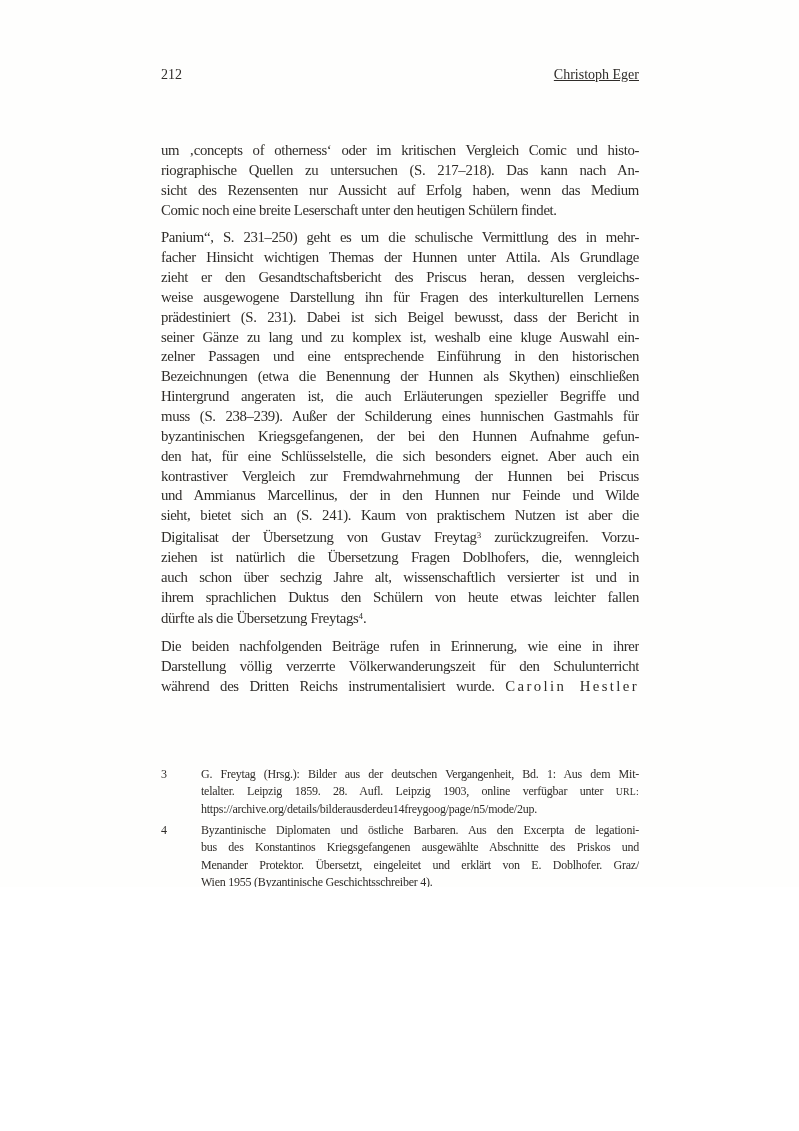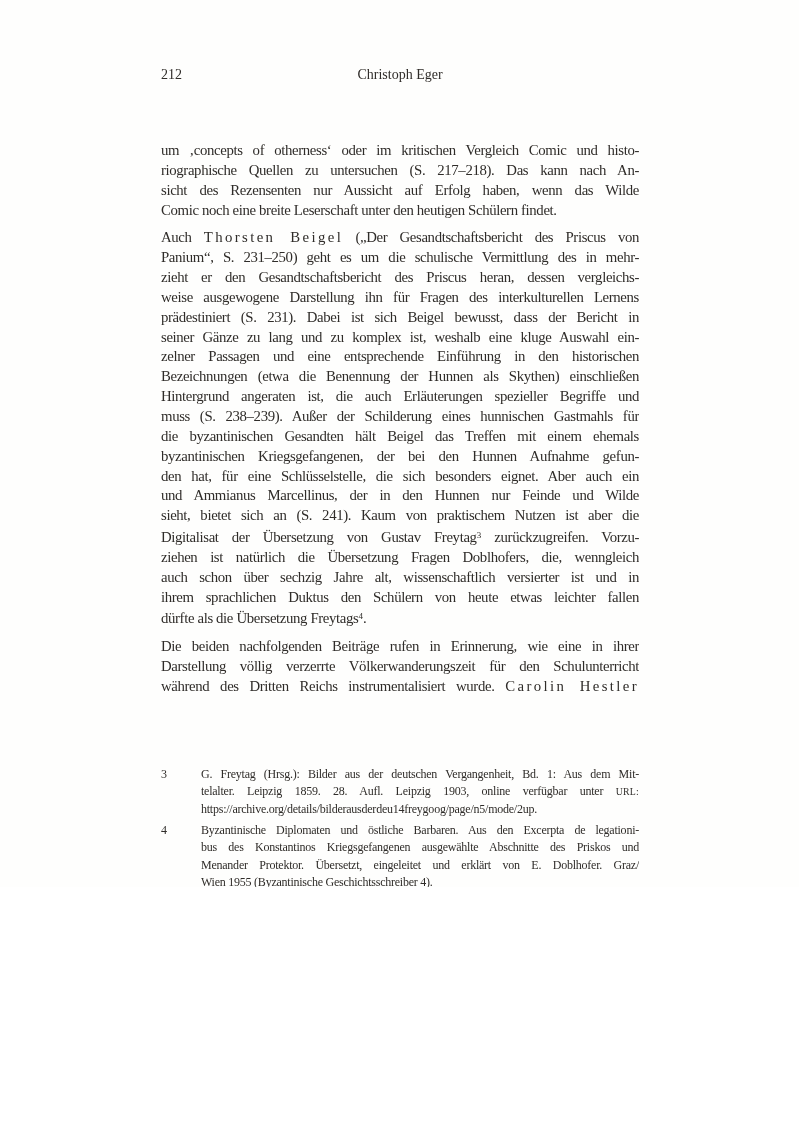--- a/index.html
+++ b/index.html
@@ -28,21 +28,22 @@
     font-size: 14px;
     line-height: 16px;
   }
   .page-number {
     position: absolute;
     left: 0;
     top: 0;
   }
   .running-title {
     display: block;
-    text-align: center;
+    text-align: right;
+    text-decoration: underline;
   }
   .body-text {
     position: absolute;
     top: 141px;
     left: 0;
     width: 100%;
   }
   .para { margin: 0 0 8px 0; }
   .line {
     font-size: 14.8px;
@@ -94,37 +95,37 @@
 
     <header class="running-header">
       <span class="page-number">212</span>
       <span class="running-title">Christoph Eger</span>
     </header>
 
     <main class="body-text">
         <div class="para">
           <div class="line"><span>um ‚concepts of otherness‘ oder im kritischen Vergleich Comic und histo-</span></div>
           <div class="line"><span>riographische Quellen zu untersuchen (S. 217–218). Das kann nach An-</span></div>
-          <div class="line"><span>sicht des Rezensenten nur Aussicht auf Erfolg haben, wenn das Wilde</span></div>
+          <div class="line"><span>sicht des Rezensenten nur Aussicht auf Erfolg haben, wenn das Medium</span></div>
           <div class="line no-j"><span>Comic noch eine breite Leserschaft unter den heutigen Schülern findet.</span></div>
         </div>
         <div class="para">
-          <div class="line"><span>Auch </span><span class="spaced">Thorsten Beigel</span><span> („Der Gesandtschaftsbericht des Priscus von</span></div>
           <div class="line"><span>Panium“, S. 231–250) geht es um die schulische Vermittlung des in mehr-</span></div>
+          <div class="line"><span>facher Hinsicht wichtigen Themas der Hunnen unter Attila. Als Grundlage</span></div>
           <div class="line"><span>zieht er den Gesandtschaftsbericht des Priscus heran, dessen vergleichs-</span></div>
           <div class="line"><span>weise ausgewogene Darstellung ihn für Fragen des interkulturellen Lernens</span></div>
           <div class="line"><span>prädestiniert (S. 231). Dabei ist sich Beigel bewusst, dass der Bericht in</span></div>
           <div class="line"><span>seiner Gänze zu lang und zu komplex ist, weshalb eine kluge Auswahl ein-</span></div>
           <div class="line"><span>zelner Passagen und eine entsprechende Einführung in den historischen</span></div>
           <div class="line"><span>Bezeichnungen (etwa die Benennung der Hunnen als Skythen) einschließen</span></div>
           <div class="line"><span>Hintergrund angeraten ist, die auch Erläuterungen spezieller Begriffe und</span></div>
           <div class="line"><span>muss (S. 238–239). Außer der Schilderung eines hunnischen Gastmahls für</span></div>
-          <div class="line"><span>die byzantinischen Gesandten hält Beigel das Treffen mit einem ehemals</span></div>
           <div class="line"><span>byzantinischen Kriegsgefangenen, der bei den Hunnen Aufnahme gefun-</span></div>
           <div class="line"><span>den hat, für eine Schlüsselstelle, die sich besonders eignet. Aber auch ein</span></div>
+          <div class="line"><span>kontrastiver Vergleich zur Fremdwahrnehmung der Hunnen bei Priscus</span></div>
           <div class="line"><span>und Ammianus Marcellinus, der in den Hunnen nur Feinde und Wilde</span></div>
           <div class="line"><span>sieht, bietet sich an (S. 241). Kaum von praktischem Nutzen ist aber die</span></div>
           <div class="line"><span>Digitalisat der Übersetzung von Gustav Freytag</span><span class="sup">3</span><span> zurückzugreifen. Vorzu-</span></div>
           <div class="line"><span>ziehen ist natürlich die Übersetzung Fragen Doblhofers, die, wenngleich</span></div>
           <div class="line"><span>auch schon über sechzig Jahre alt, wissenschaftlich versierter ist und in</span></div>
           <div class="line"><span>ihrem sprachlichen Duktus den Schülern von heute etwas leichter fallen</span></div>
           <div class="line no-j"><span>dürfte als die Übersetzung Freytags</span><span class="sup">4</span><span>.</span></div>
         </div>
         <div class="para">
           <div class="line"><span>Die beiden nachfolgenden Beiträge rufen in Erinnerung, wie eine in ihrer</span></div>

